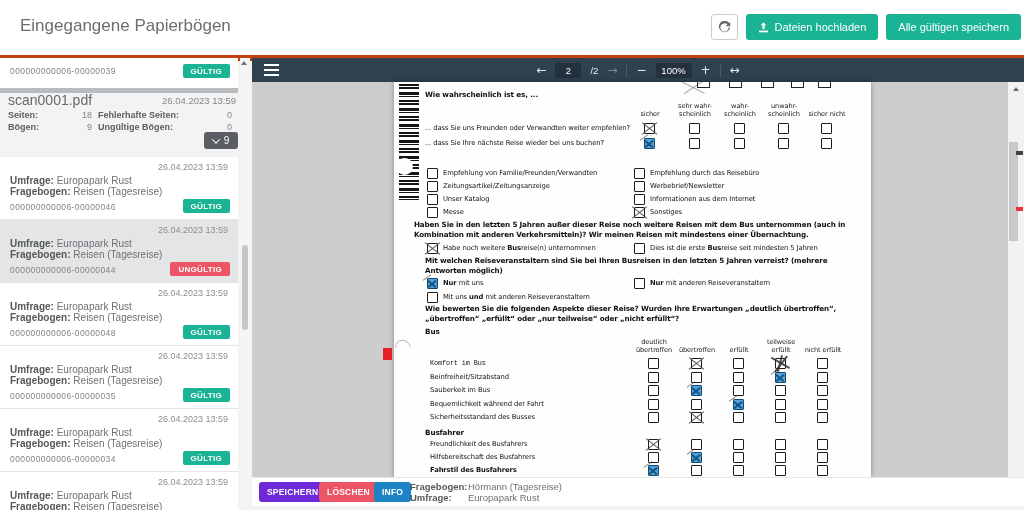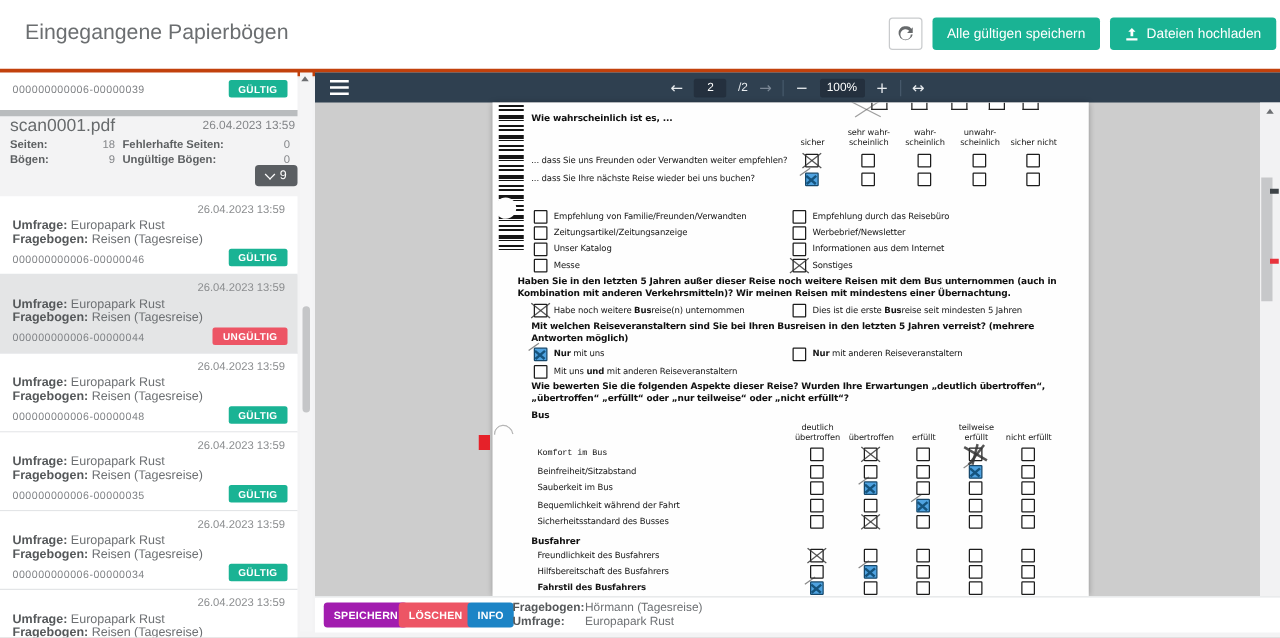--- a/index.html
+++ b/index.html
@@ -80,48 +80,48 @@
 
   
   .v-track{position:absolute;left:1008px;top:82px;width:16px;height:395px;background:#f2f2f3;}
   .v-thumb{position:absolute;left:1009px;top:142px;width:9px;height:99px;background:#c7c8ca;cursor:grab;}
   .v-mark-dark{position:absolute;left:1016px;top:151px;width:7px;height:3.5px;background:#3e4347;}
   .v-mark-red{position:absolute;left:1016px;top:207px;width:7px;height:4px;background:#e8333c;}
 
   
   .bbar{position:absolute;left:252px;top:477px;width:772px;height:28px;background:#fff;border-top:1px solid #e4e6e8;}
   .bbtn{position:absolute;top:4px;height:20px;border:none;border-radius:3px;color:#fff;font-size:8.5px;font-weight:bold;font-family:"Liberation Sans",sans-serif;padding:0 8px;cursor:pointer;letter-spacing:.2px;}
-  .bbtn.save{left:7px;background:#a21caf;}
+  .bbtn.save{left:7px;background:#6d28d9;}
   .bbtn.del{left:67px;background:#ed5565;}
   .bbtn.info{left:122px;background:#1c84c6;}
   .fb-l{position:absolute;font-size:9.5px;font-weight:bold;color:#55585a;left:158px;}
   .fb-v{position:absolute;font-size:9.5px;color:#6d7073;left:216px;}
 </style>
 </head>
 <body>
 
 <div class="app">
 
   <div class="hdr">
     <h1>Eingegangene Papierbögen</h1>
     <div class="hdr-actions">
       <button class="btn-refresh">
         <svg viewBox="0 0 16 16" width="13" height="13">
             <path d="M13.65 2.35A7 7 0 1 0 15 8h-1.9a5.1 5.1 0 1 1-1.5-3.6L9.4 6.6H15V1z" fill="#676a6c"></path>
           </svg>
       </button>
       <button class="btn">
-        <span>Alle gültigen speichern</span>
-      </button>
-      <button class="btn">
         <svg viewBox="0 0 16 16" width="11" height="11">
             <path d="M8 0.5l4.2 4.4H9.6v5.2H6.4V4.9H3.8z" fill="#fff"></path>
             <path d="M1.5 12.5h13V15h-13z" fill="#fff"></path>
           </svg>
         <span>Dateien hochladen</span>
+      </button>
+      <button class="btn">
+        <span>Alle gültigen speichern</span>
       </button>
     </div>
   </div>
 
   <div class="side">
     <div class="top-partial">
       <span class="c-id">000000000006-00000039</span>
       <span class="c-badge valid">GÜLTIG</span>
     </div>
     <div class="side-divider"></div>

